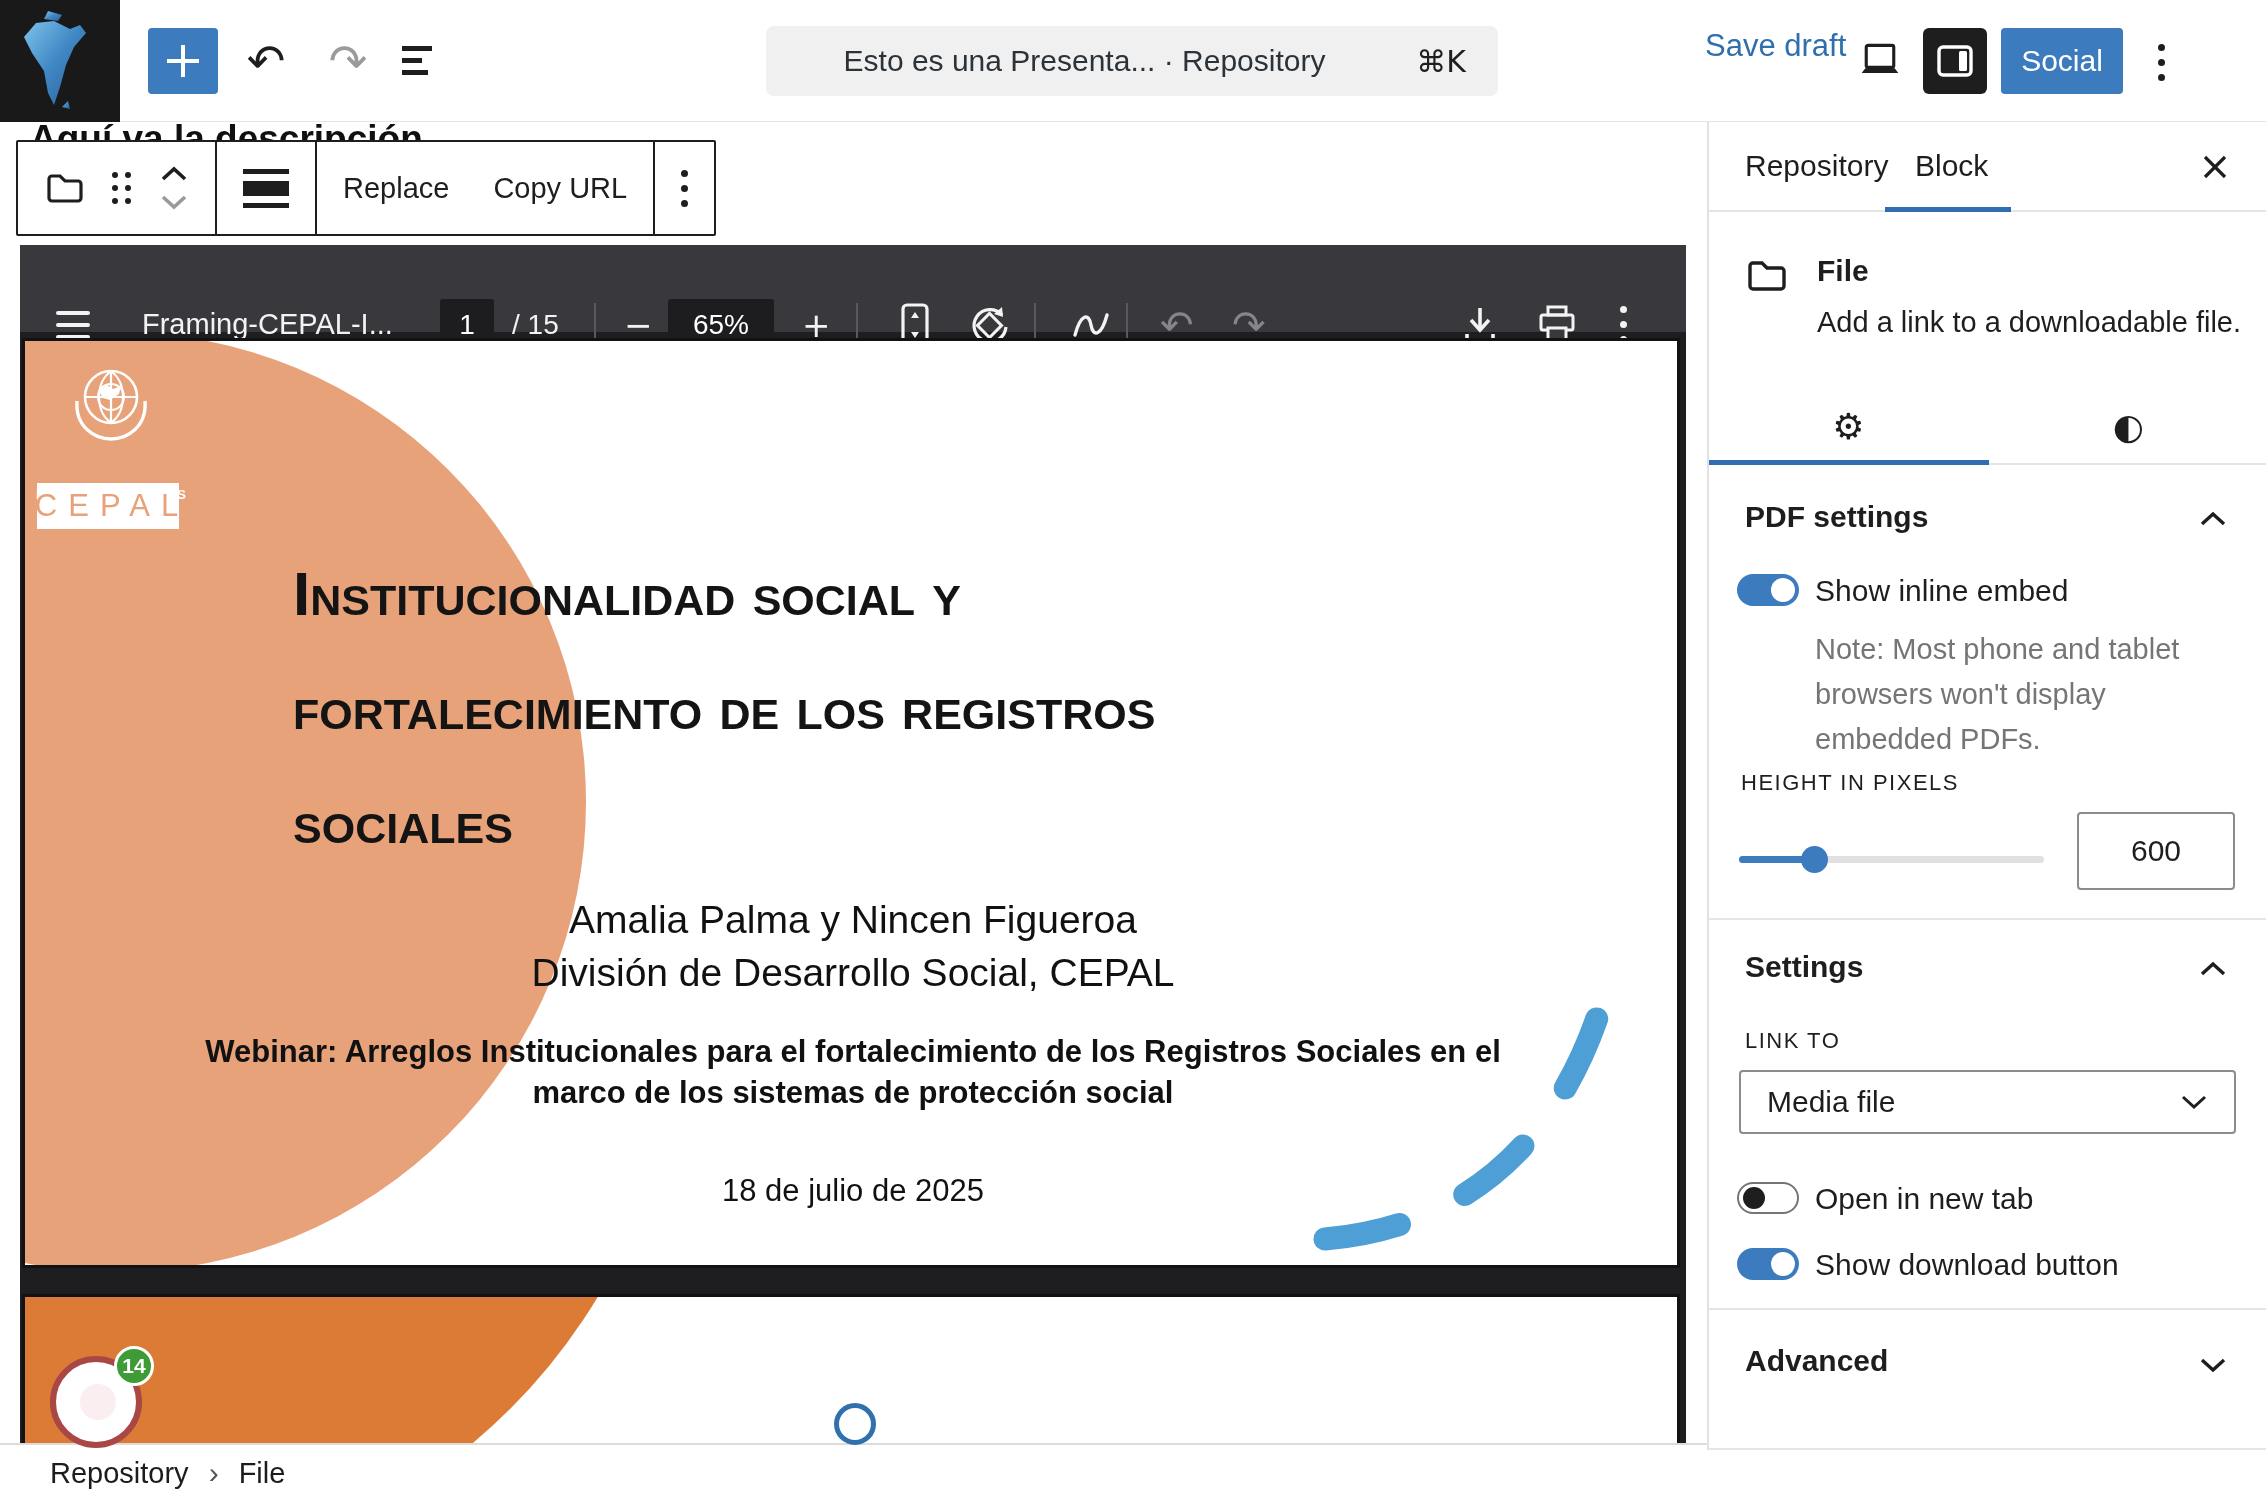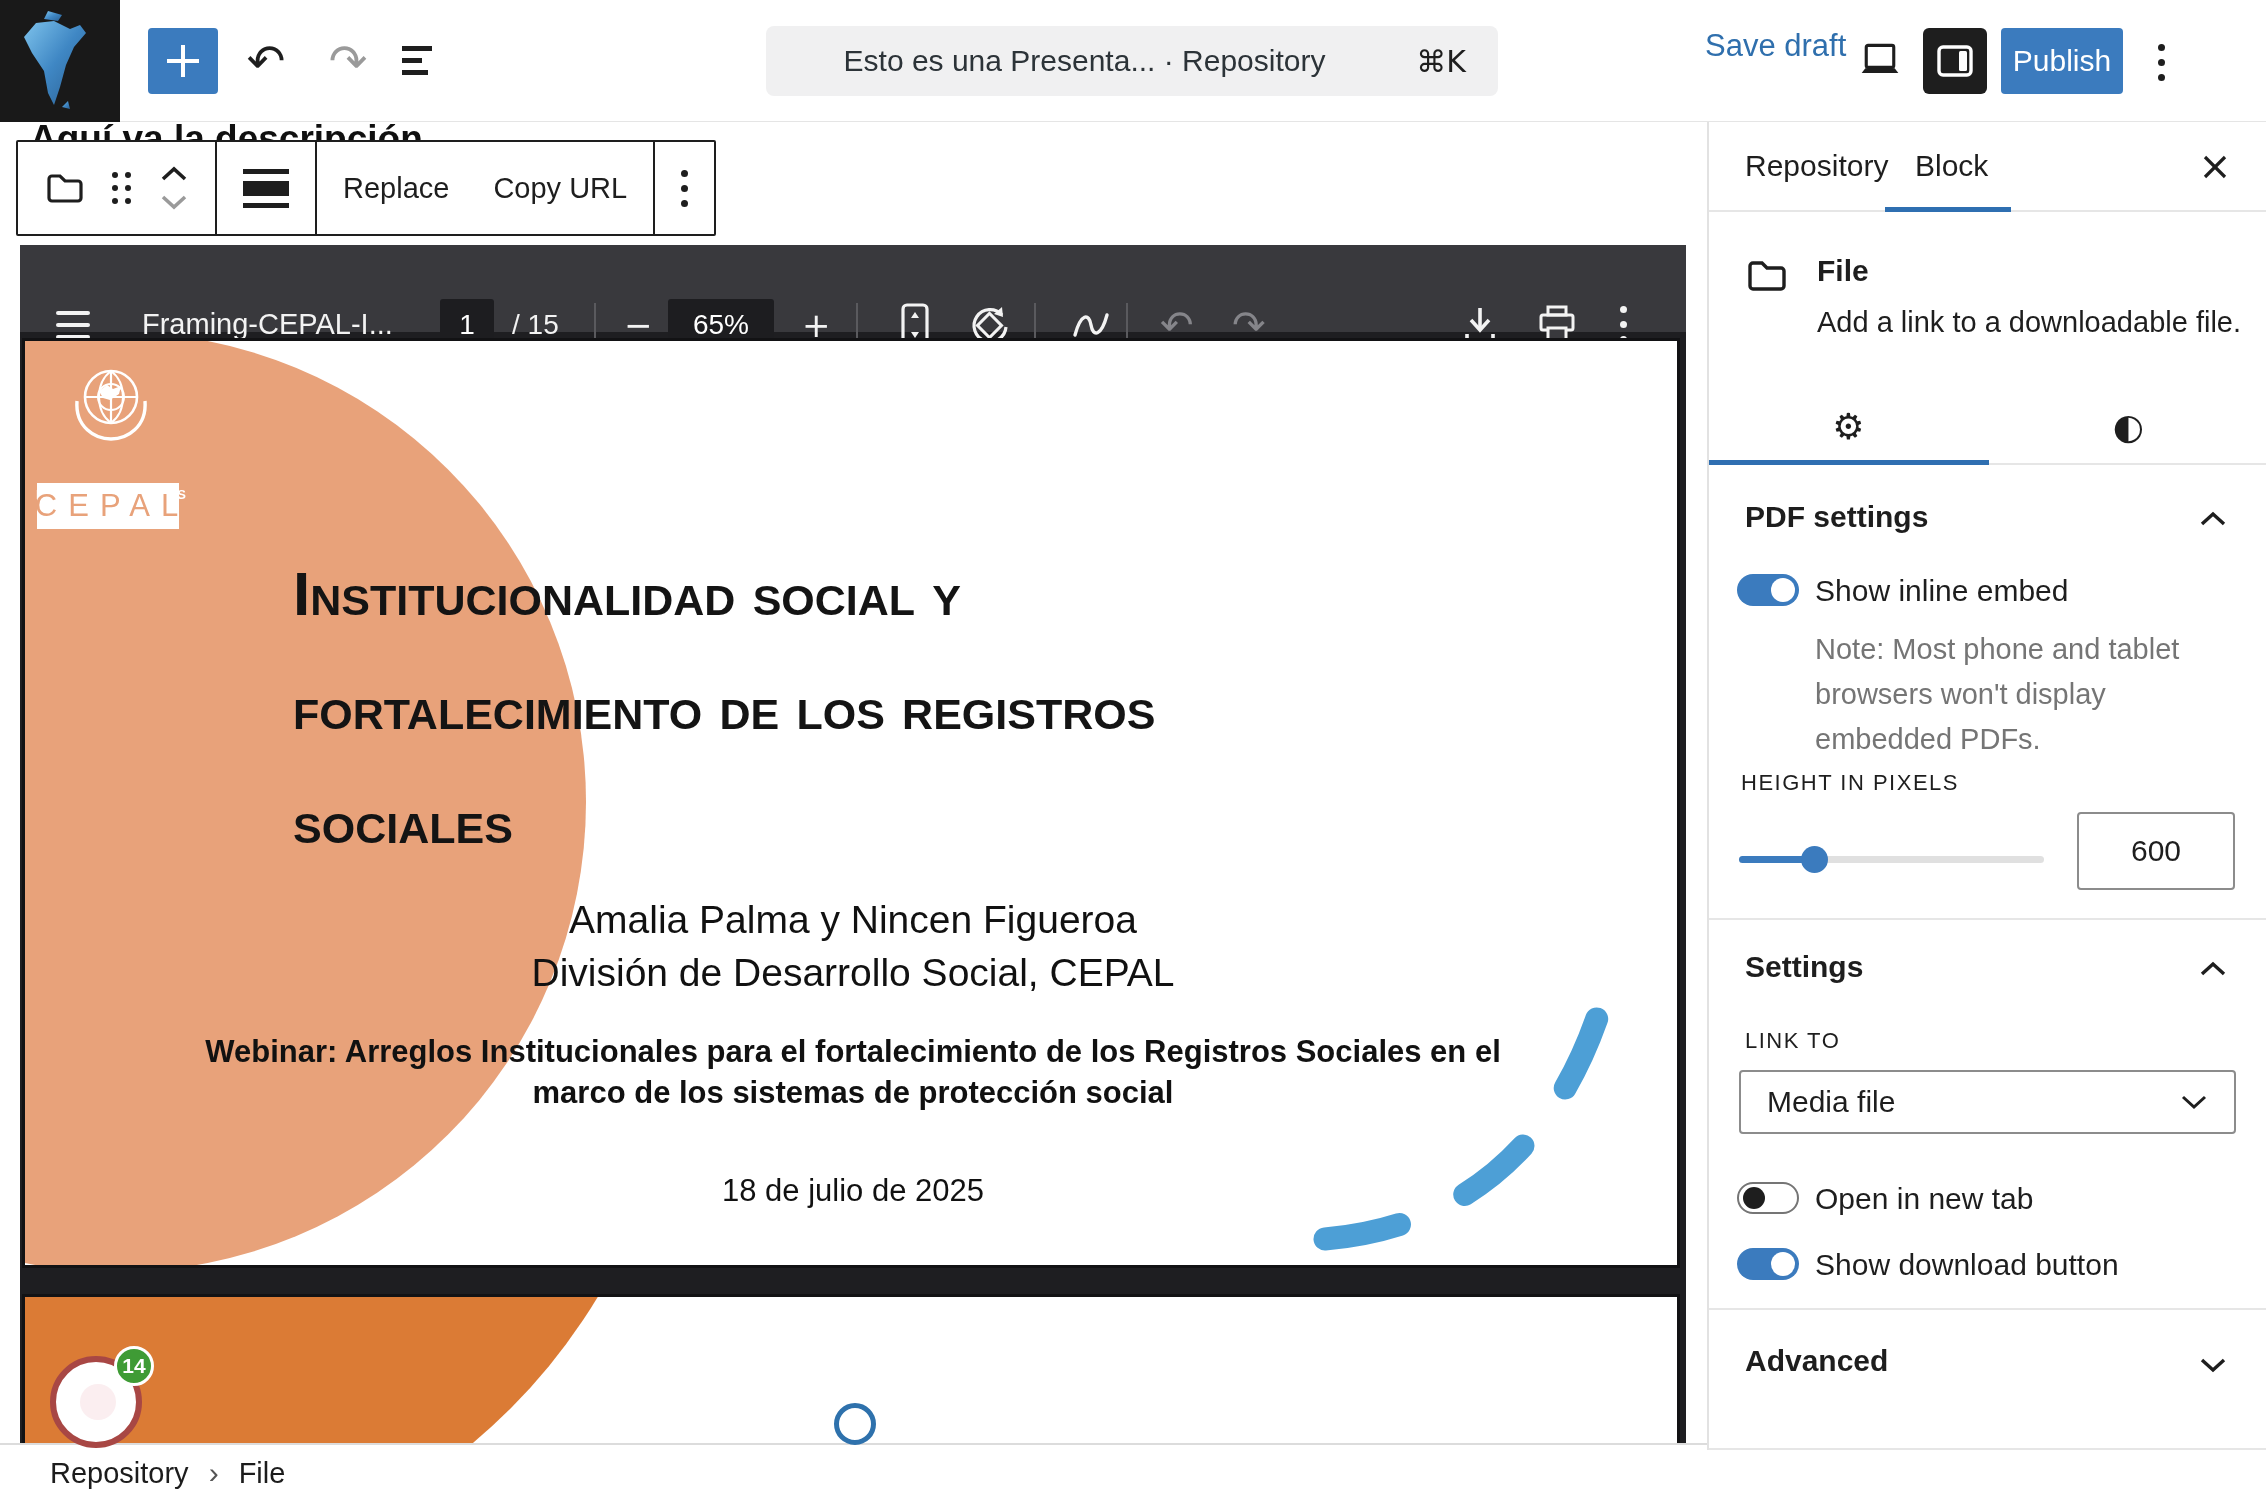--- a/index.html
+++ b/index.html
@@ -203,21 +203,21 @@
     </svg>
   </div>
 
   <div class="btn-panel">
     <svg width="40" height="40" viewBox="0 0 40 40">
       <rect x="4" y="6" width="32" height="28" rx="4" fill="none" stroke="#fff" stroke-width="3.4"></rect>
       <rect x="24" y="10" width="8" height="20" rx="1.5" fill="#fff"></rect>
     </svg>
   </div>
 
-  <div class="btn-publish">Publish</div>
+  <div class="btn-publish">Social</div>
 
   <div class="kebab kebab-top">
     <i></i>
       <i></i>
       <i></i>
   </div>
 </div>
 
 <div class="desc-text">Aquí va la descripción</div>
 

